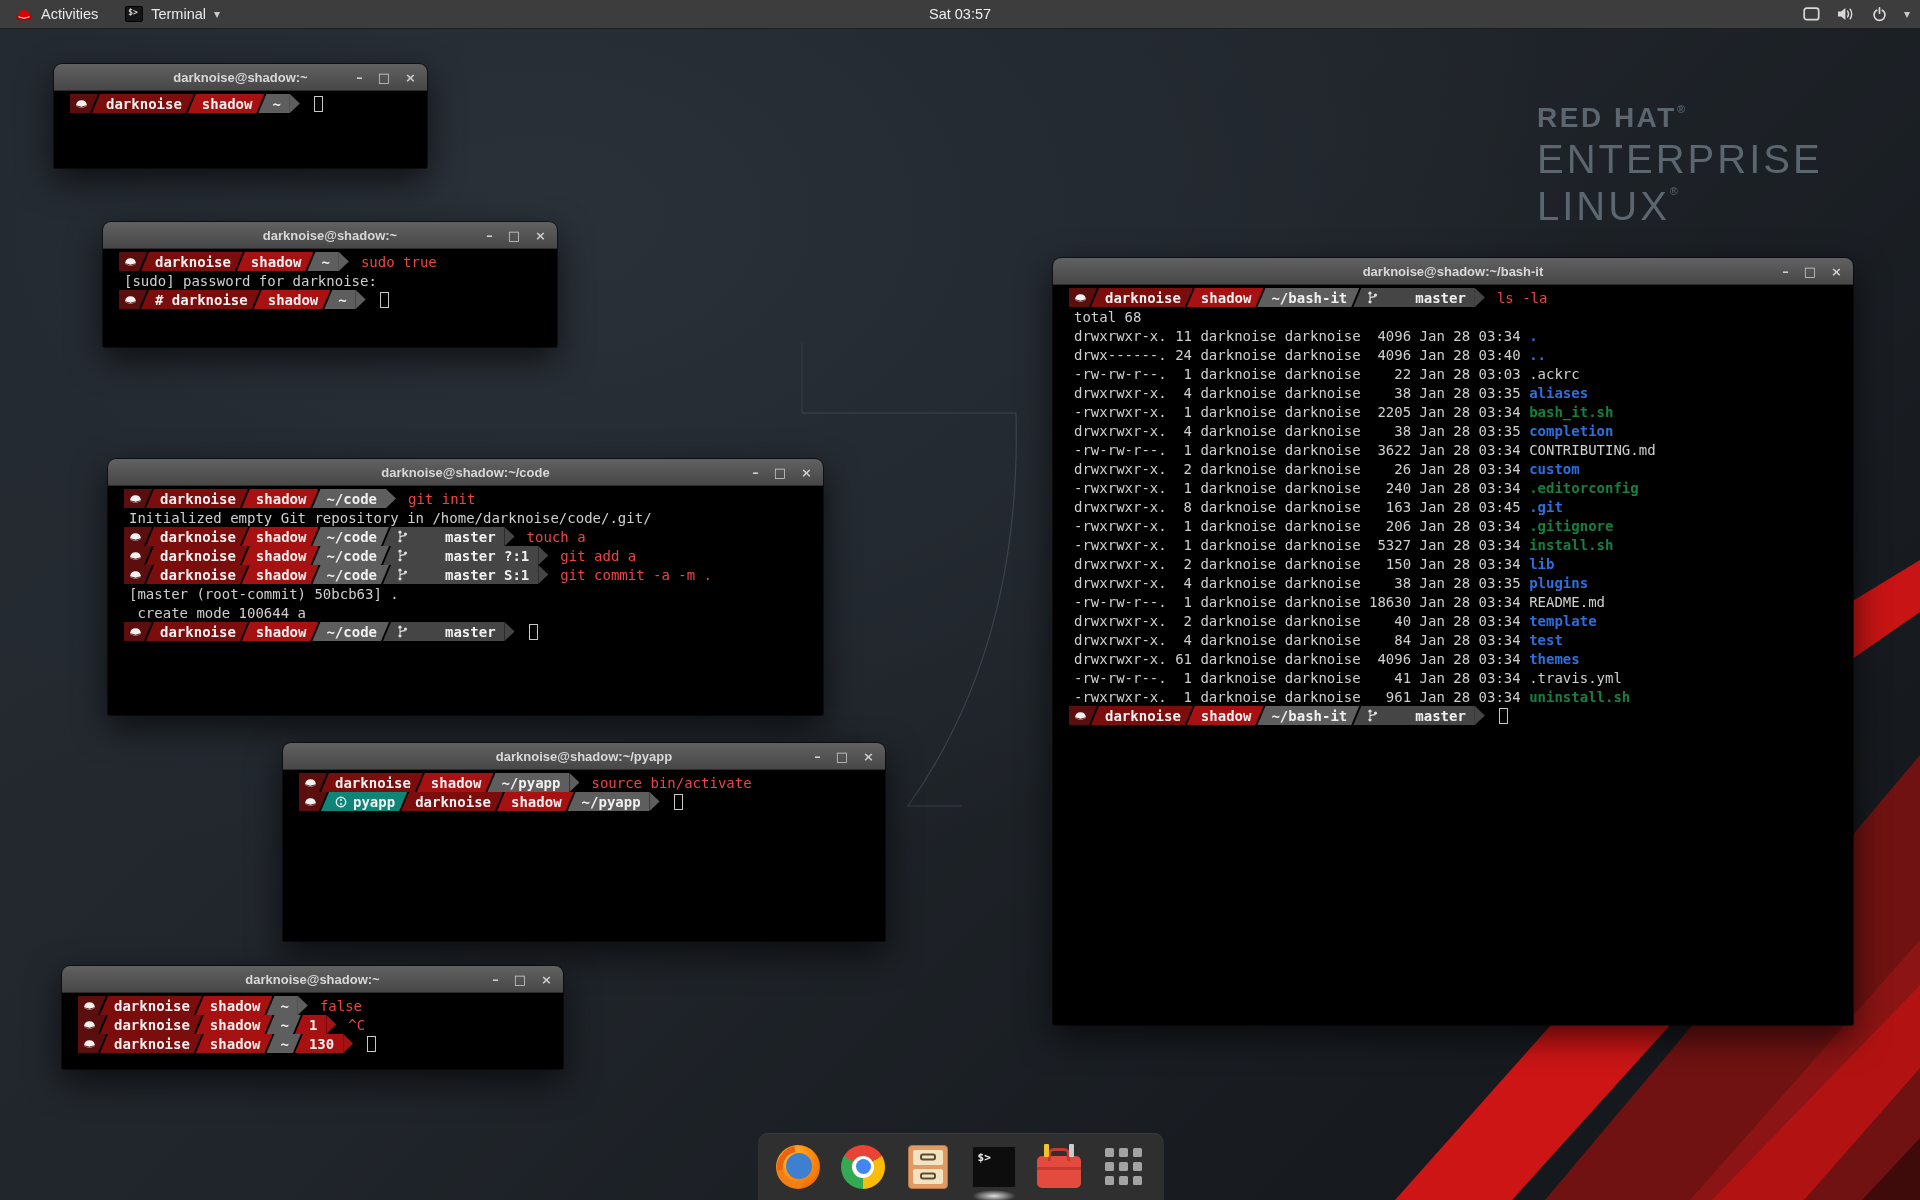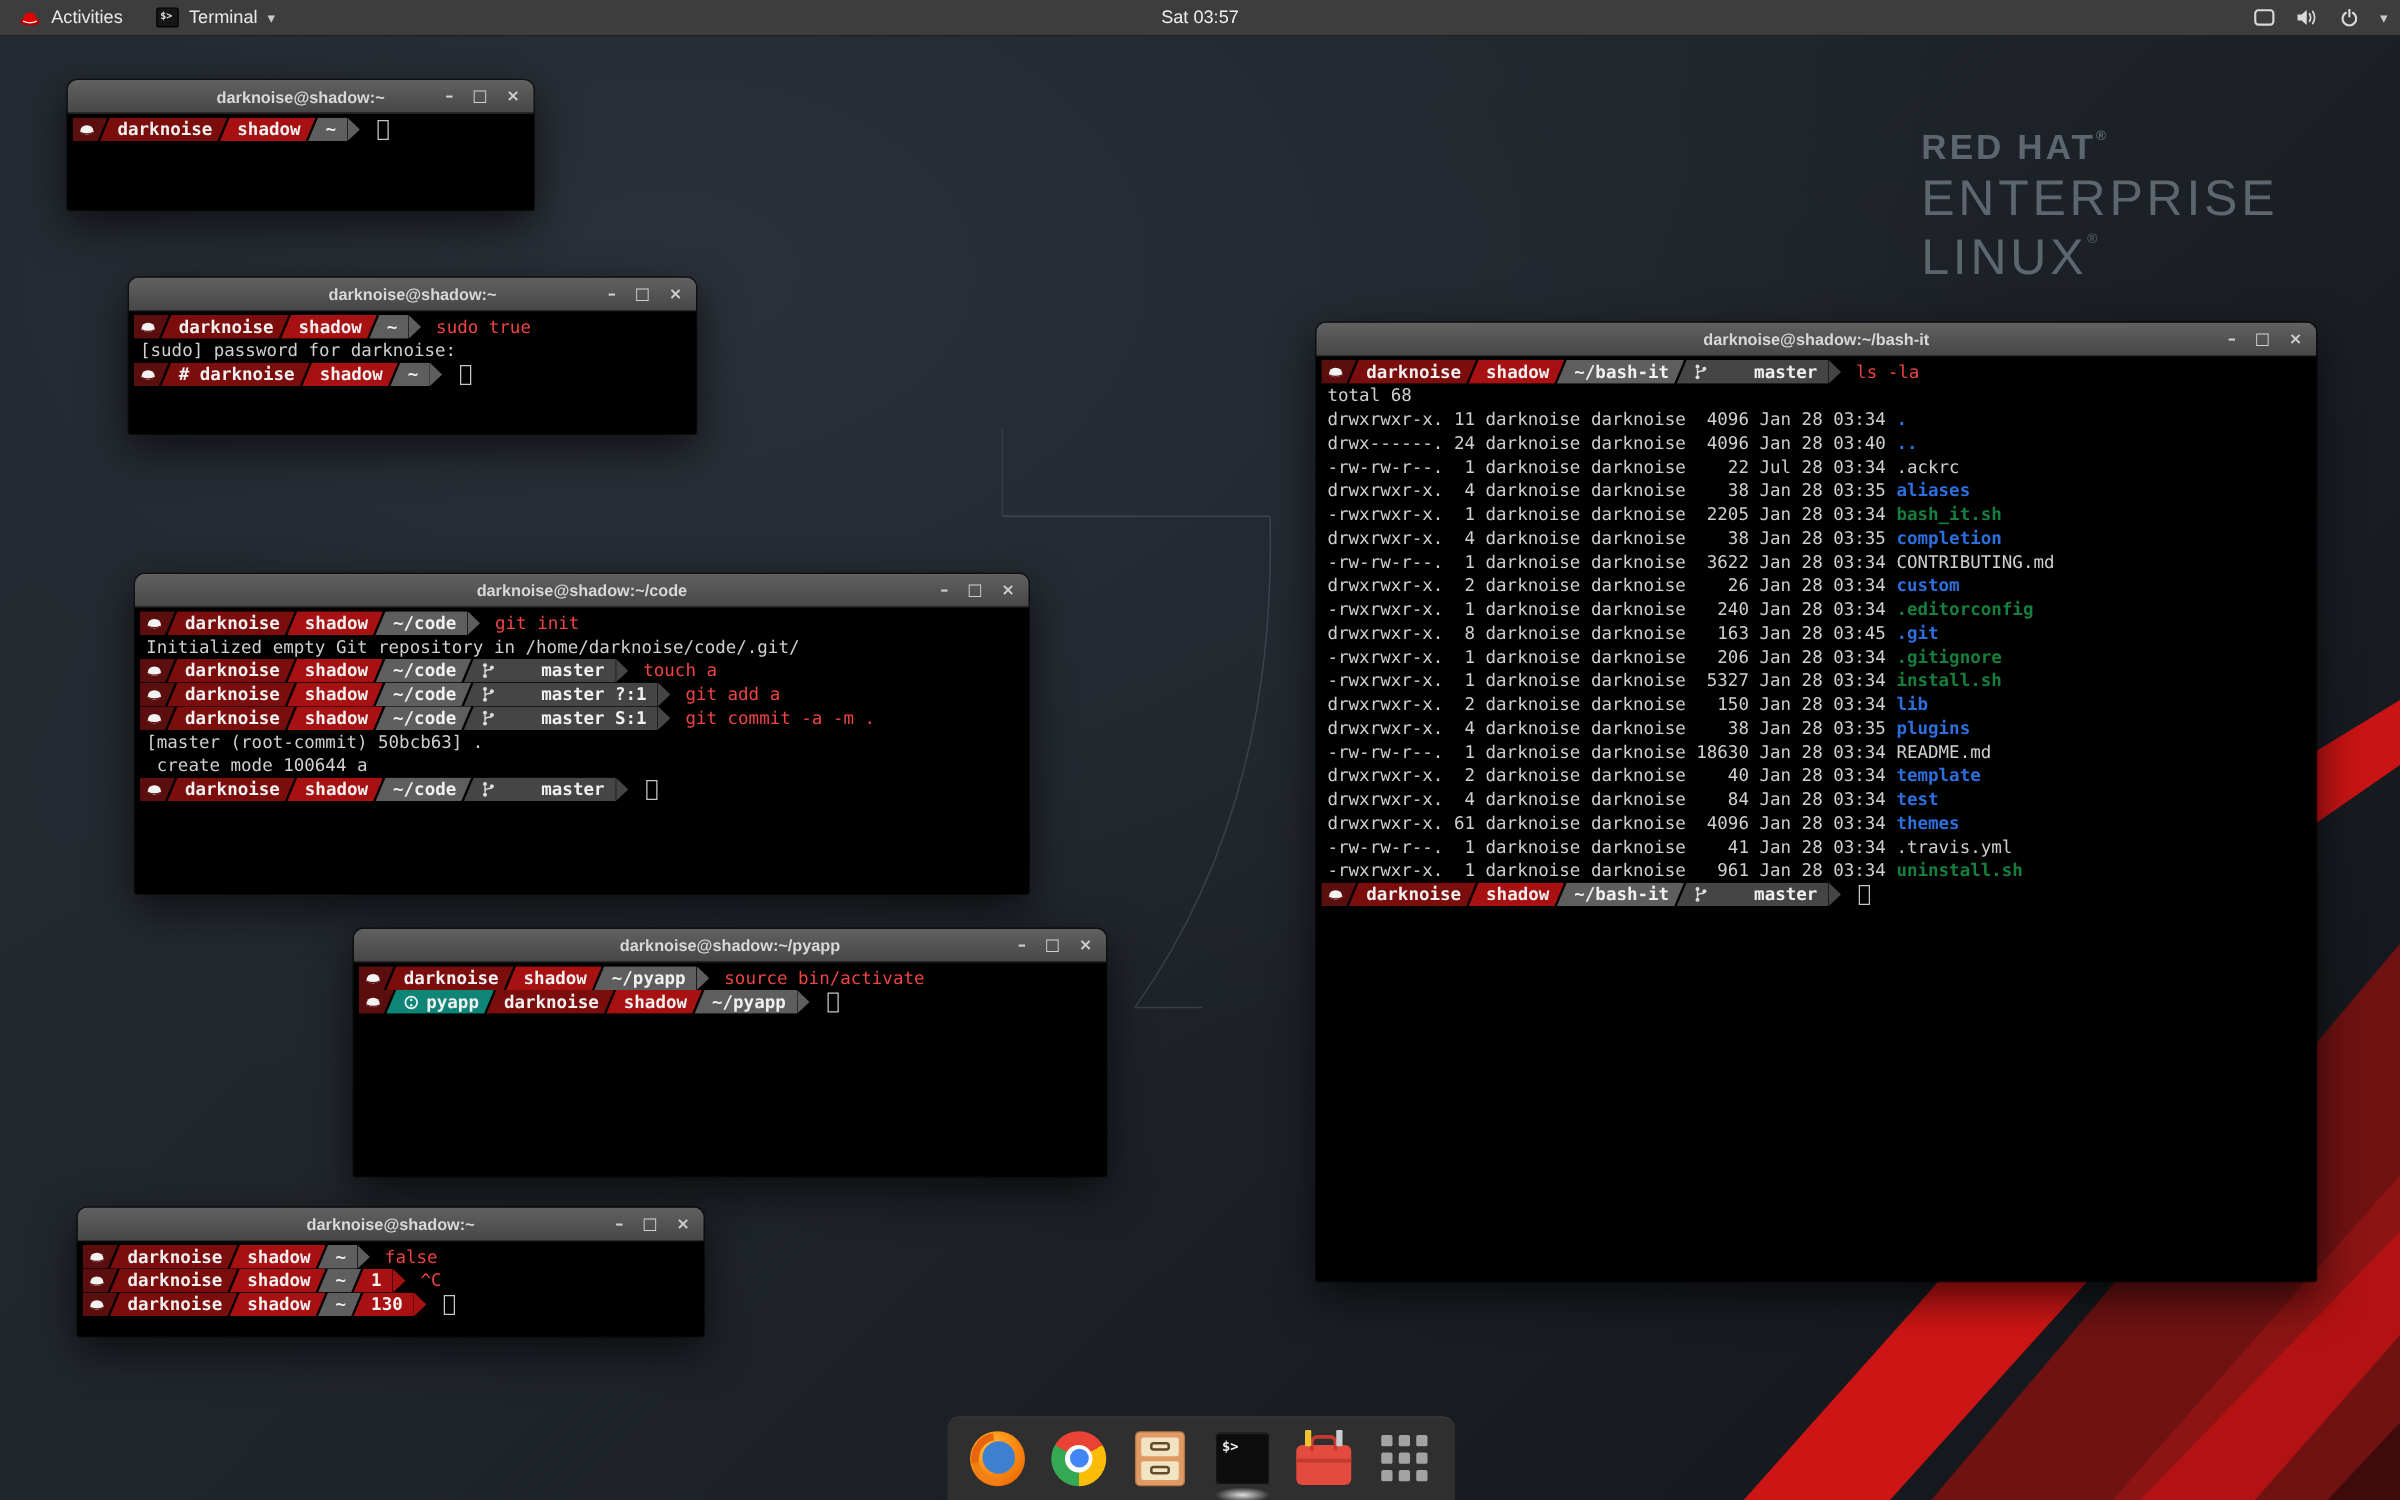--- a/index.html
+++ b/index.html
@@ -57,21 +57,21 @@
   .titlebar {
     height:27px; background:linear-gradient(#616161,#474747);
     border-bottom:1px solid #2c2c2c; position:relative;
     display:flex; align-items:center; justify-content:center;
     color:#d8d8d8; font-size:13px; font-weight:bold;
   }
   .tb-buttons { position:absolute; right:11px; top:0; height:100%; display:flex; align-items:center; gap:15px; }
   .tb-btn { color:#cfcfcf; font-family:"DejaVu Sans",sans-serif; font-size:13px; line-height:1; cursor:default; }
   .term-body {
     position:absolute; left:0; right:0; top:28px; bottom:0;
-    background:#000; padding:2px 0 0 4px;
+    background:#000; padding:2px 0 0 16px;
     font-family:"DejaVu Sans Mono",monospace; font-size:14px;
   }
 
   
   .term-line { height:19px; display:flex; align-items:center; white-space:pre; }
   .out { color:#cfcfcf; padding-left:5px; white-space:pre; }
   .c-fg { color:#cfcfcf; } 
   .c-dir { color:#2d6fdf; font-weight:bold; }
   .c-exec { color:#15803d; font-weight:bold; }
 
@@ -350,21 +350,21 @@
               <path d="M1.1 7.7 Q6.5 10.6 11.9 7.7" stroke="#5a0e0e" stroke-width="0.9" fill="none"></path>
             </svg></span><span class="seg seg-user"><span>darknoise</span></span><span class="seg seg-host"><span>shadow</span></span><span class="seg seg-path"><span>~/bash-it</span></span><span class="seg seg-git seg-last"><svg class="seg-icon" width="11" height="13" viewBox="0 0 11 13">
               <circle cx="3" cy="2.2" r="1.6" fill="#ddd"></circle>
               <circle cx="3" cy="10.8" r="1.6" fill="#ddd"></circle>
               <circle cx="8.5" cy="4" r="1.6" fill="#ddd"></circle>
               <path d="M3 3.8v5.4 M3 8 Q3 5.6 8.5 5.6" stroke="#ddd" stroke-width="1.1" fill="none"></path>
             </svg><span>master</span></span><span class="pl-arrow pl-arrow-git"></span></span><span class="cmd">ls -la</span></div>
       <div class="term-line"><span class="out">total 68</span></div>
       <div class="term-line"><span class="out c-fg">drwxrwxr-x. 11 darknoise darknoise  4096 Jan 28 03:34 </span><span class="c-dir">.</span></div>
       <div class="term-line"><span class="out c-fg">drwx------. 24 darknoise darknoise  4096 Jan 28 03:40 </span><span class="c-dir">..</span></div>
-      <div class="term-line"><span class="out c-fg">-rw-rw-r--.  1 darknoise darknoise    22 Jul 28 03:34 </span><span class="c-fg">.ackrc</span></div>
+      <div class="term-line"><span class="out c-fg">-rw-rw-r--.  1 darknoise darknoise    22 Jan 28 03:03 </span><span class="c-fg">.ackrc</span></div>
       <div class="term-line"><span class="out c-fg">drwxrwxr-x.  4 darknoise darknoise    38 Jan 28 03:35 </span><span class="c-dir">aliases</span></div>
       <div class="term-line"><span class="out c-fg">-rwxrwxr-x.  1 darknoise darknoise  2205 Jan 28 03:34 </span><span class="c-exec">bash_it.sh</span></div>
       <div class="term-line"><span class="out c-fg">drwxrwxr-x.  4 darknoise darknoise    38 Jan 28 03:35 </span><span class="c-dir">completion</span></div>
       <div class="term-line"><span class="out c-fg">-rw-rw-r--.  1 darknoise darknoise  3622 Jan 28 03:34 </span><span class="c-fg">CONTRIBUTING.md</span></div>
       <div class="term-line"><span class="out c-fg">drwxrwxr-x.  2 darknoise darknoise    26 Jan 28 03:34 </span><span class="c-dir">custom</span></div>
       <div class="term-line"><span class="out c-fg">-rwxrwxr-x.  1 darknoise darknoise   240 Jan 28 03:34 </span><span class="c-exec">.editorconfig</span></div>
       <div class="term-line"><span class="out c-fg">drwxrwxr-x.  8 darknoise darknoise   163 Jan 28 03:45 </span><span class="c-dir">.git</span></div>
       <div class="term-line"><span class="out c-fg">-rwxrwxr-x.  1 darknoise darknoise   206 Jan 28 03:34 </span><span class="c-exec">.gitignore</span></div>
       <div class="term-line"><span class="out c-fg">-rwxrwxr-x.  1 darknoise darknoise  5327 Jan 28 03:34 </span><span class="c-exec">install.sh</span></div>
       <div class="term-line"><span class="out c-fg">drwxrwxr-x.  2 darknoise darknoise   150 Jan 28 03:34 </span><span class="c-dir">lib</span></div>

